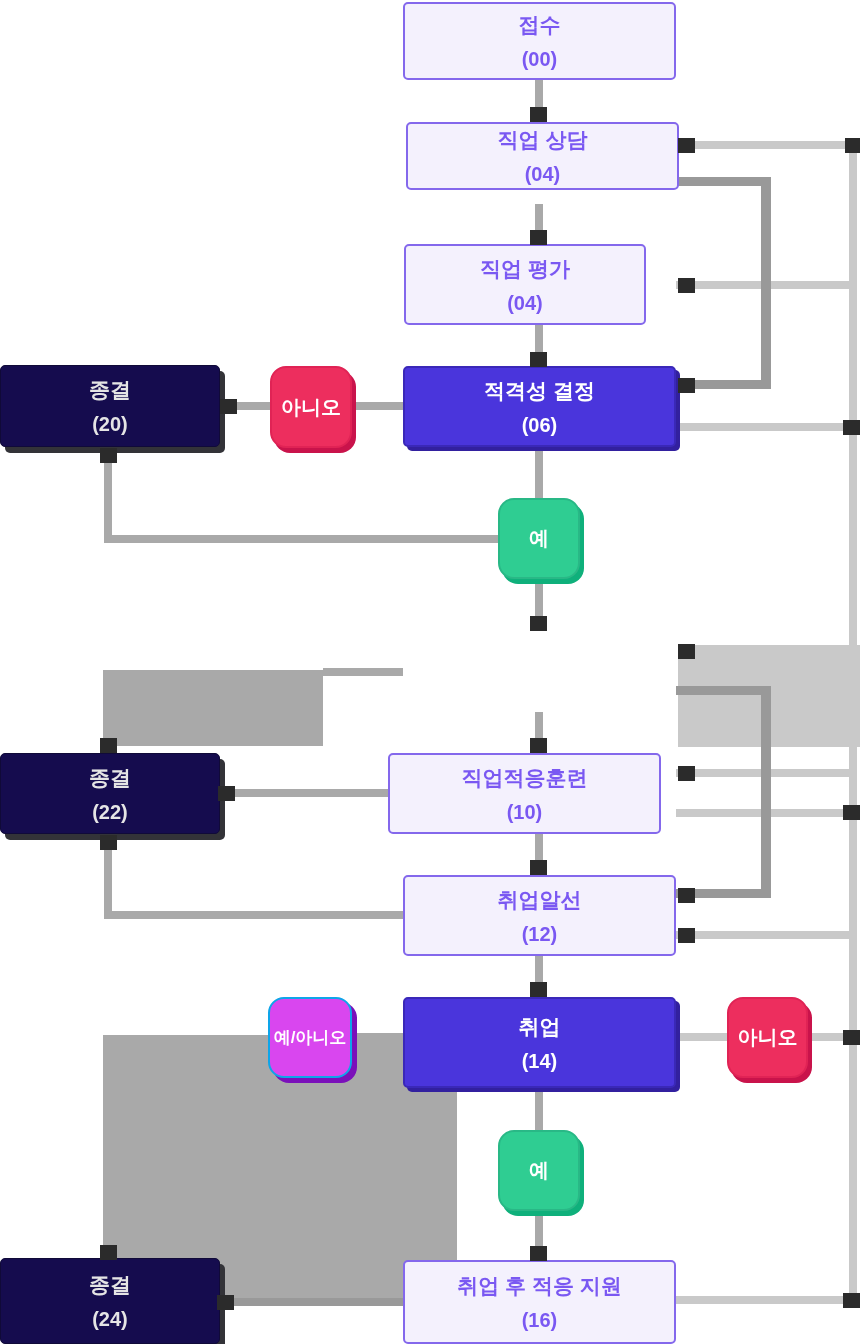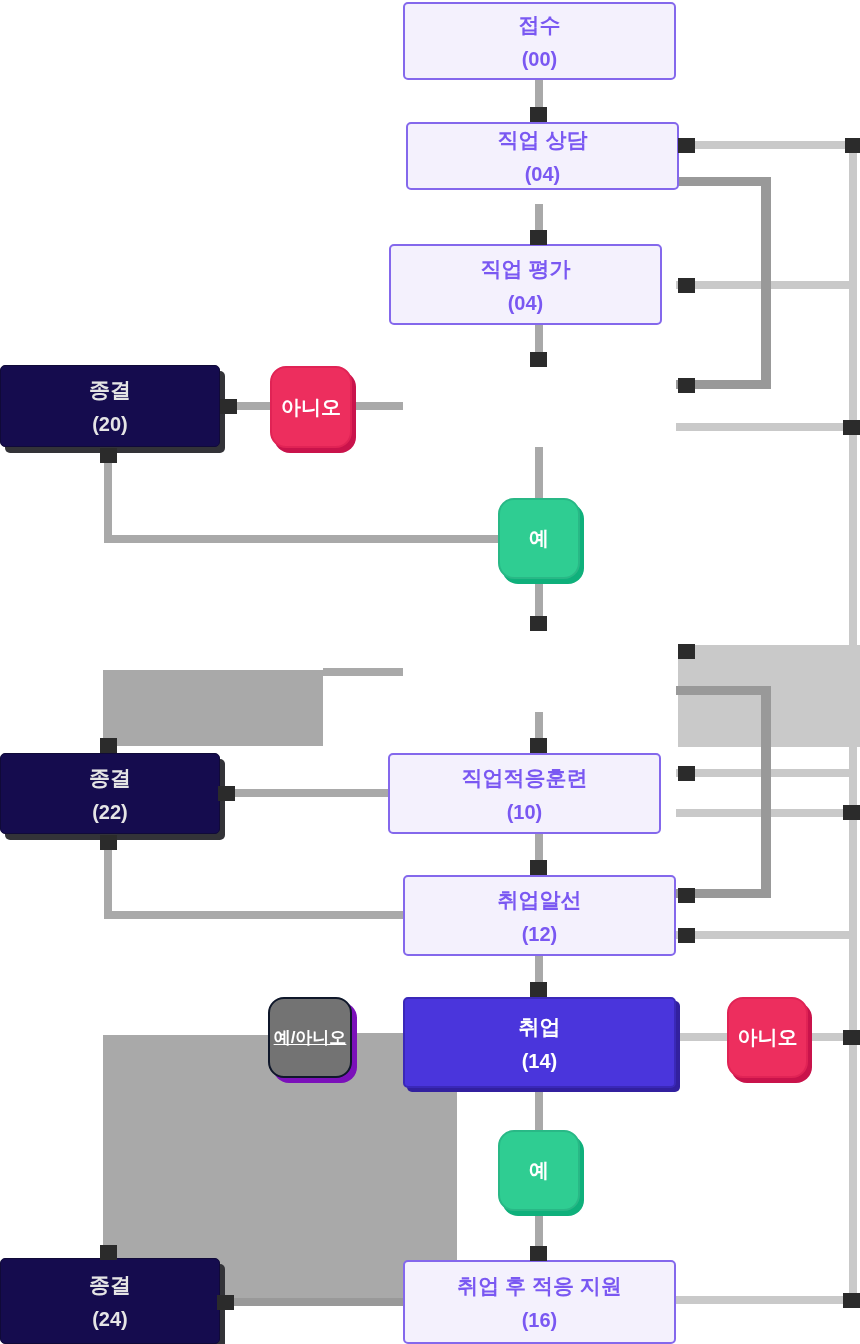--- a/index.html
+++ b/index.html
@@ -23,22 +23,22 @@
   .solid .c{font-size:20px;}
   .navy{background:#150c4e;border:1px solid #100a38;color:#e5e5e5;
         box-shadow:5px 6px 0 #333338;}
   .navy .t{font-size:21px;}
   .navy .c{font-size:20px;}
   .chip{position:absolute;display:flex;align-items:center;justify-content:center;
         border-radius:16px;color:#ffffff;font-weight:700;font-size:20px;
         box-sizing:border-box;text-align:right;}
   .no{background:#ed2e5e;border:2px solid #e02355;box-shadow:4px 5px 0 #c9134b;}
   .yes{background:#2fcd92;border:2px solid #29b886;box-shadow:4px 5px 0 #0fb07b;}
-  .yn{background:#737373;border:2px solid #0f172a;box-shadow:5px 5px 0 #7b10ba;
-      font-size:17px;text-decoration:underline;}
+  .yn{background:#d946ef;border:2px solid #0ea5e9;box-shadow:5px 5px 0 #7b10ba;
+      font-size:17px;}
 </style>
 </head>
 <body>
 
 <div id="stage">
 
   <div class="blob m" style="left:103px;top:670px;width:220px;height:76px"></div>
   <div class="blob l" style="left:678px;top:645px;width:182px;height:102px"></div>
   <div class="blob m" style="left:103px;top:1035px;width:354px;height:270px"></div>
 
@@ -80,23 +80,27 @@
   <div class="ln d" style="left:676px;top:889px;width:95px;height:9px"></div>
 
   <div class="node light" style="left:403px;top:2px;width:273px;height:78px">
     <span class="t">접수</span>
     <span class="c">(00)</span>
   </div>
   <div class="node light" style="left:406px;top:122px;width:273px;height:68px">
     <span class="t">직업 상담</span>
     <span class="c">(04)</span>
   </div>
-  <div class="node light" style="left:389px;top:244px;width:273px;height:81px">
+  <div class="node light" style="left:404px;top:244px;width:242px;height:81px">
     <span class="t">직업 평가</span>
     <span class="c">(04)</span>
+  </div>
+  <div class="node solid" style="left:403px;top:366px;width:273px;height:81px">
+    <span class="t">적격성 결정</span>
+    <span class="c">(06)</span>
   </div>
   <div class="node light" style="left:388px;top:753px;width:273px;height:81px">
     <span class="t">직업적응훈련</span>
     <span class="c">(10)</span>
   </div>
   <div class="node light" style="left:403px;top:875px;width:273px;height:81px">
     <span class="t">취업알선</span>
     <span class="c">(12)</span>
   </div>
   <div class="node solid" style="left:403px;top:997px;width:273px;height:91px">

